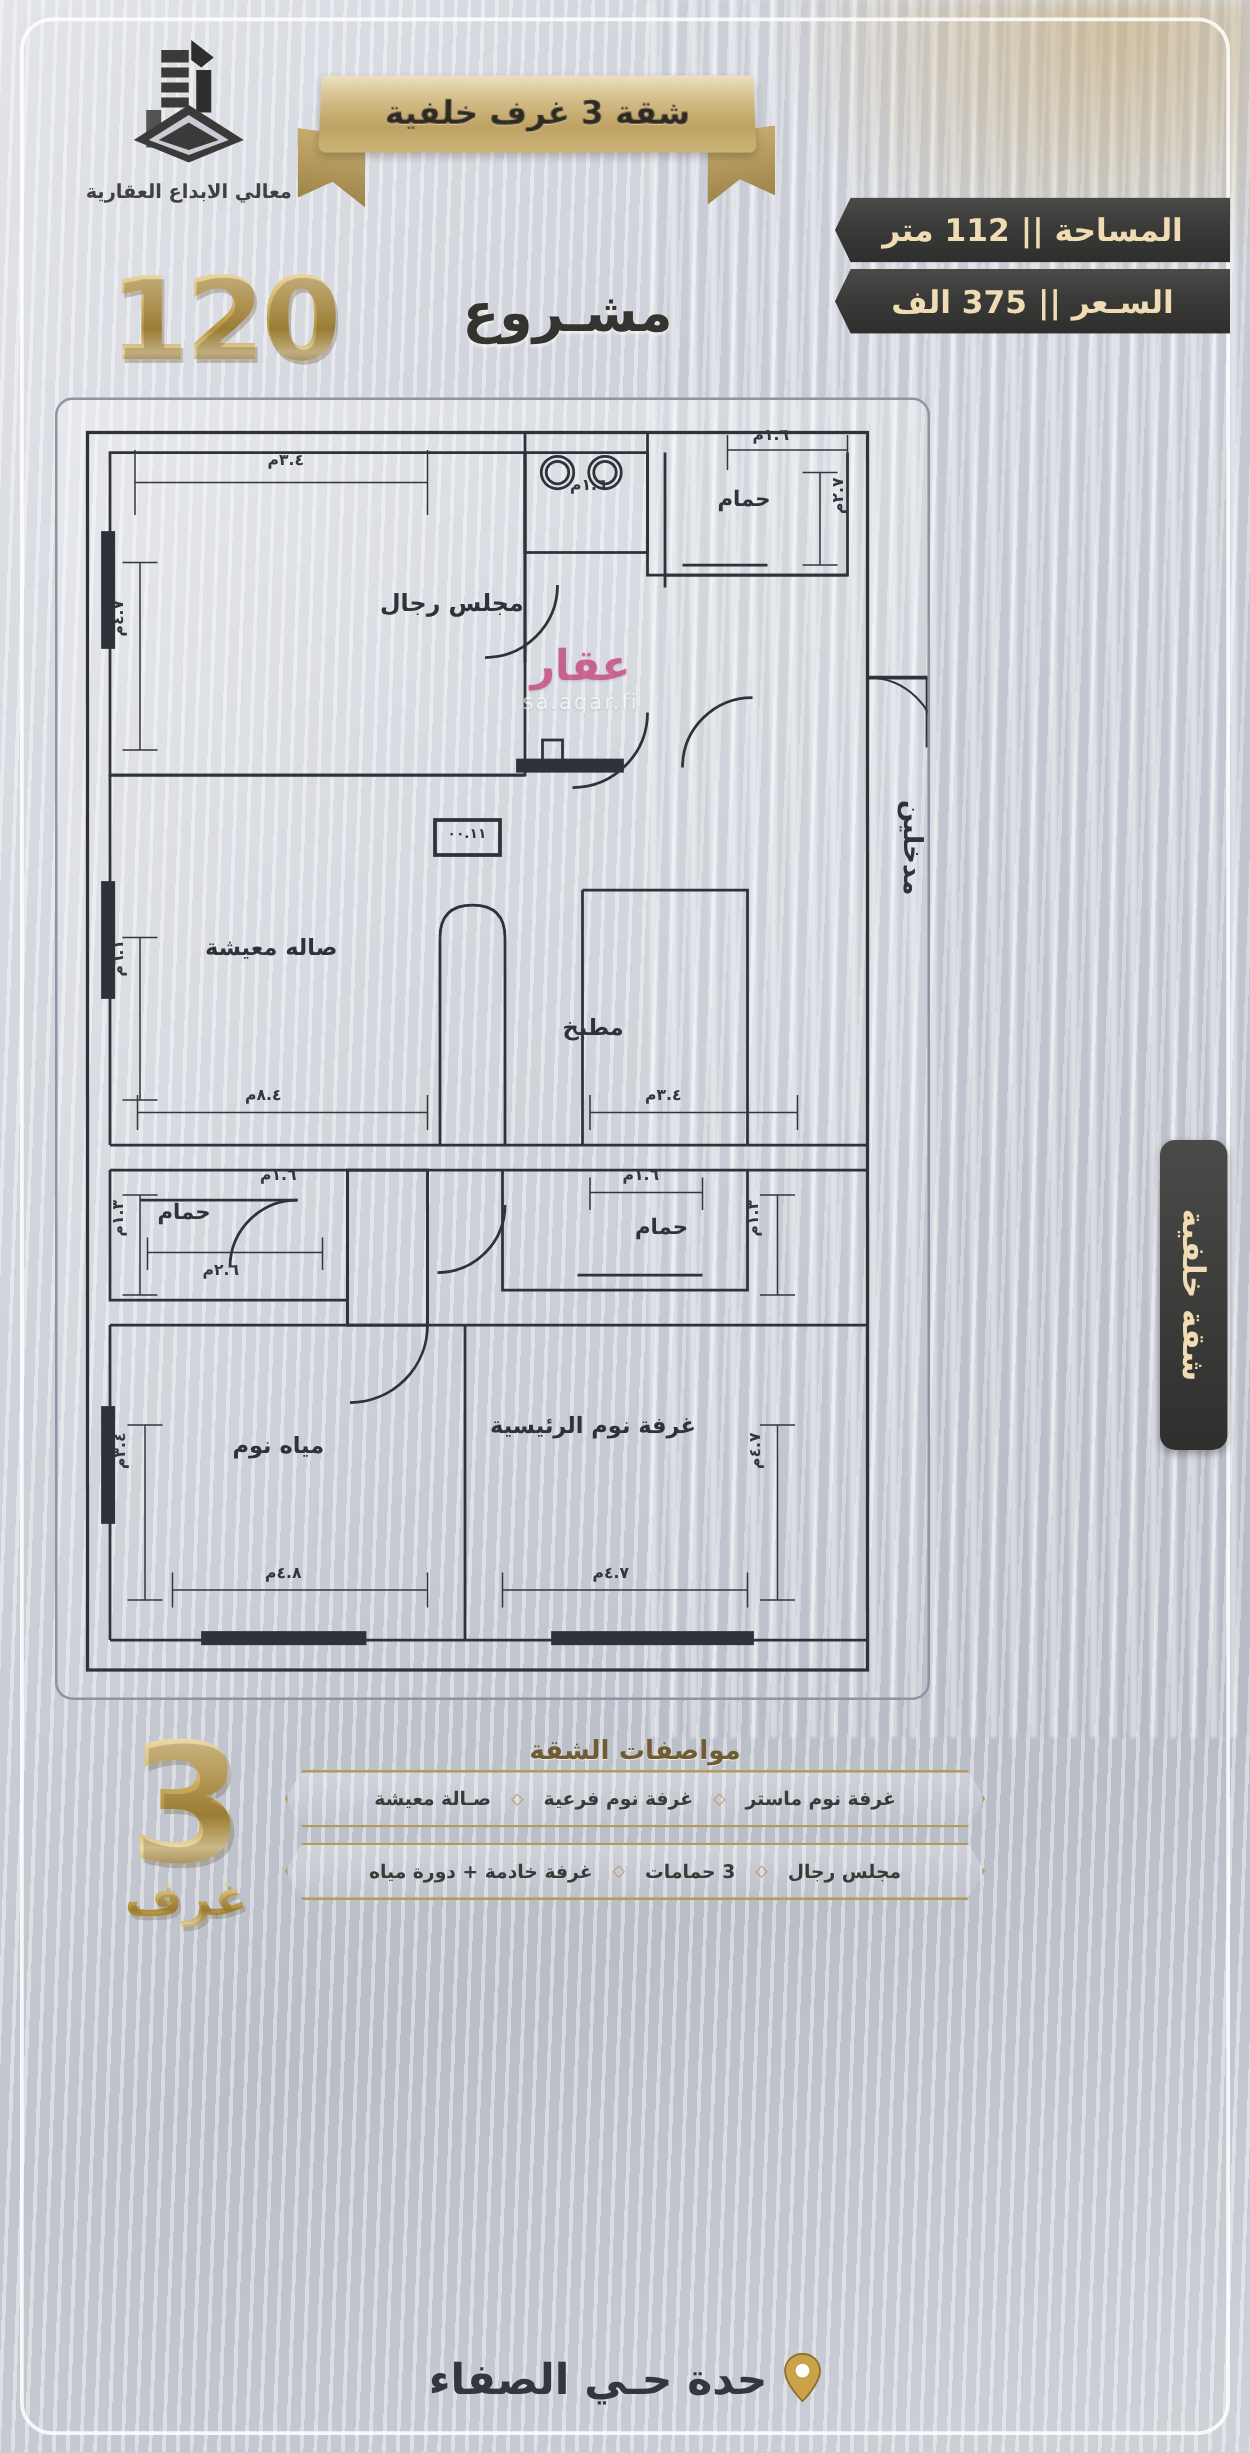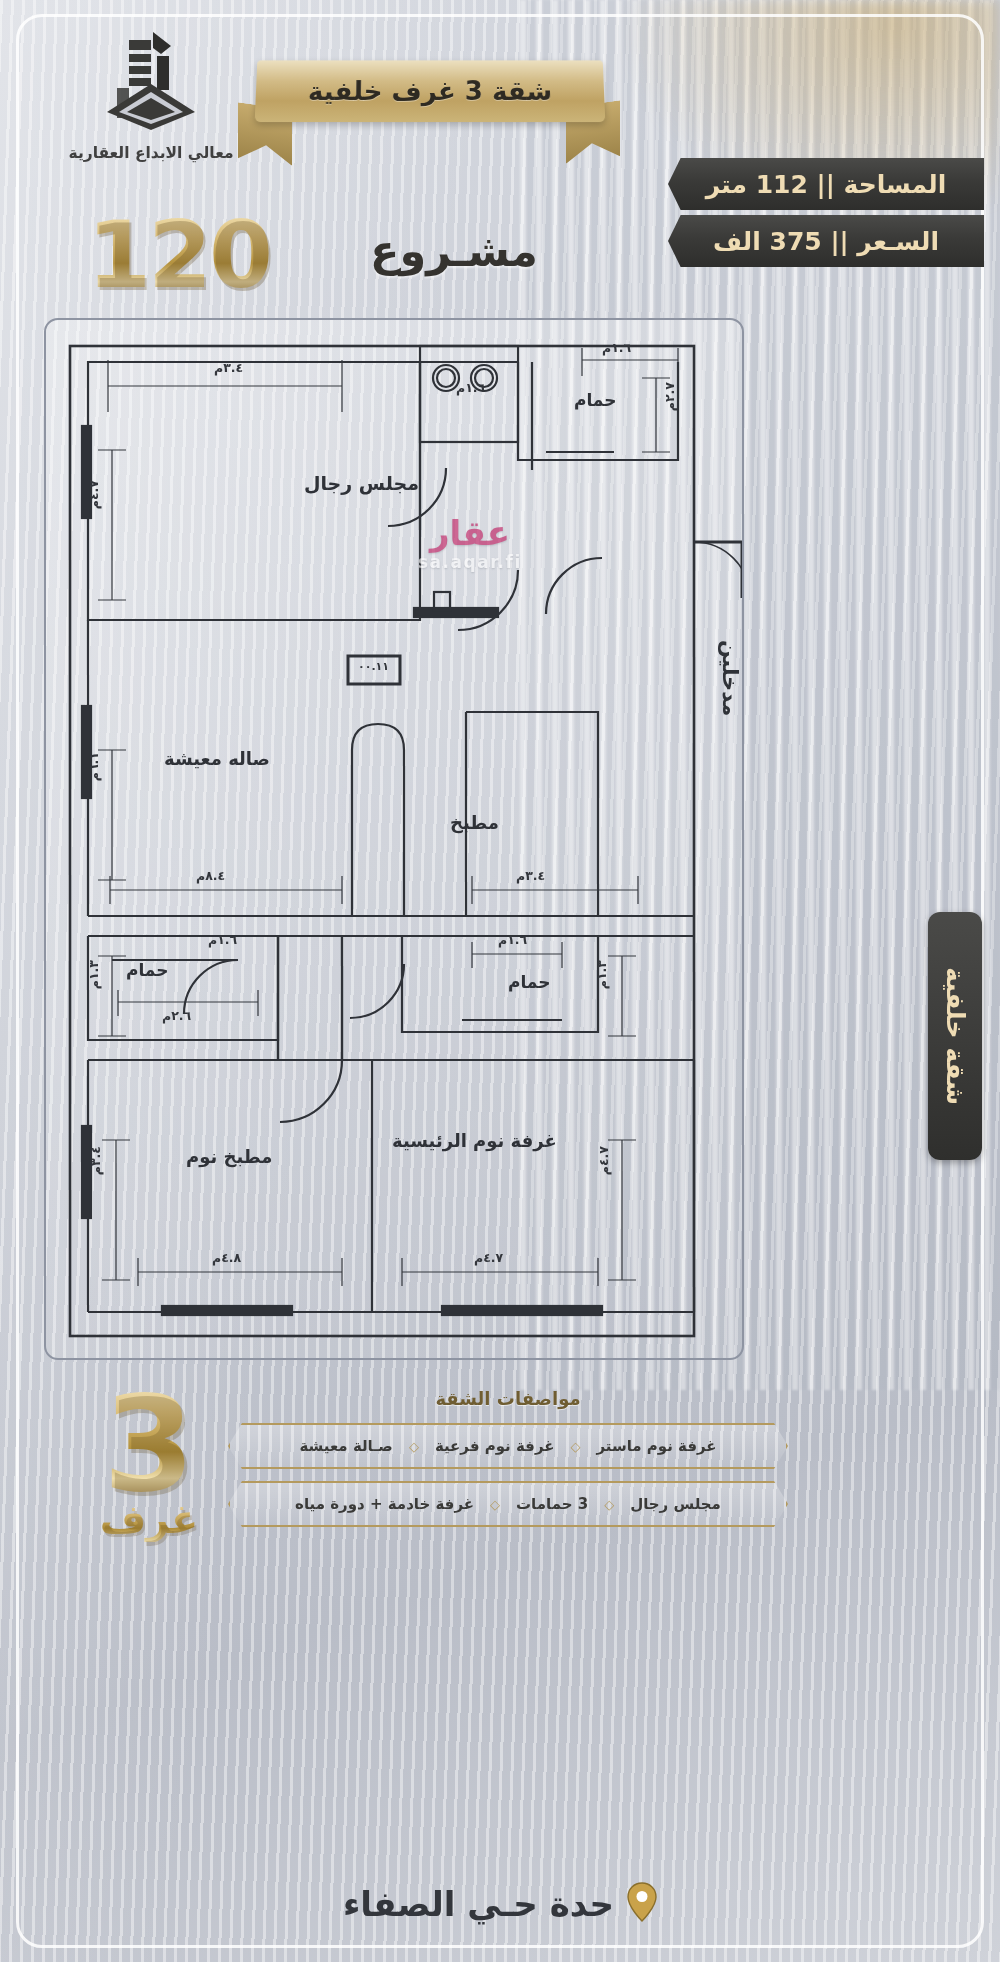--- a/index.html
+++ b/index.html
@@ -115,21 +115,21 @@
   }
   .dim{
     position:absolute;color:#33363c;font-size:12.5px;font-weight:700;white-space:nowrap;
   }
   .dim.v{writing-mode:vertical-rl;transform:rotate(180deg);}
 
   
   .wm{position:absolute;left:418px;top:516px;text-align:center;opacity:.62;}
   .wm .ar{font-size:34px;font-weight:800;color:#be185d;letter-spacing:4px;
     text-shadow:0 1px 2px rgba(120,125,135,.55);line-height:1;}
-  .wm .en{font-size:17px;font-weight:700;color:#ffffff;letter-spacing:1.5px;
+  .wm .en{font-size:17px;font-weight:400;color:#ffffff;letter-spacing:1.5px;
     text-shadow:0 1px 2px rgba(120,125,135,.55);margin-top:2px;}
 
   
   .sidev{
     position:absolute;color:#2f3238;font-weight:800;
     writing-mode:vertical-rl;text-orientation:mixed;
   }
   .entrance{right:258px;top:640px;font-size:21px;letter-spacing:3px;}
   .rearpill{
     position:absolute;right:18px;top:912px;width:54px;height:248px;
@@ -138,22 +138,22 @@
     box-shadow:0 3px 7px rgba(0,0,0,.3);
   }
   .rearpill span{
     writing-mode:vertical-rl;text-orientation:mixed;
     font-size:25px;font-weight:800;color:#efdcb4;letter-spacing:4px;
   }
 
   
   .specs{position:absolute;left:228px;top:1388px;width:560px;}
   .specs-title{
-    text-align:center;font-size:18px;font-weight:800;color:#6f5d32;
-    text-shadow:0 1px 0 rgba(255,255,255,.6);margin-bottom:14px;
+    text-align:center;font-size:21px;font-weight:800;color:#6f5d32;
+    text-shadow:0 1px 0 rgba(255,255,255,.6);margin-bottom:4px;
   }
   .pill{
     position:relative;height:42px;margin-bottom:12px;
     border:2px solid #b49a5e;border-radius:8px;
     background:linear-gradient(180deg,rgba(255,255,255,.30),rgba(255,255,255,.06));
     display:flex;align-items:center;justify-content:center;gap:16px;
     clip-path:polygon(14px 0,calc(100% - 14px) 0,100% 50%,calc(100% - 14px) 100%,14px 100%,0 50%);
   }
   .pill .itm{font-size:15px;font-weight:700;color:#3a3a38;white-space:nowrap;}
   .pill .sep{color:#b49a5e;font-size:13px;}
@@ -320,21 +320,21 @@
       <path d="M566 636 H594 M580 636 V716 M566 716 H594"></path>
     </g>
   </svg>
 
   <div class="rlabel" style="left:258px;top:152px;font-size:19px;">مجلس رجال</div>
   <div class="rlabel" style="left:528px;top:70px;">حمام</div>
   <div class="rlabel" style="left:118px;top:428px;font-size:18px;">صاله معيشة</div>
   <div class="rlabel" style="left:404px;top:492px;font-size:18px;">مطبخ</div>
   <div class="rlabel" style="left:80px;top:640px;">حمام</div>
   <div class="rlabel" style="left:462px;top:652px;">حمام</div>
-  <div class="rlabel" style="left:140px;top:826px;font-size:18px;">مطبخ نوم</div>
+  <div class="rlabel" style="left:140px;top:826px;font-size:18px;">مياه نوم</div>
   <div class="rlabel" style="left:346px;top:810px;font-size:18px;">غرفة نوم الرئيسية</div>
 
   <div class="dim" style="left:312px;top:340px;font-size:11px;">٠٠.١١</div>
 
   <div class="dim" style="left:168px;top:40px;">٣.٤م</div>
   <div class="dim v" style="left:40px;top:160px;">٤.٧م</div>
   <div class="dim" style="left:556px;top:20px;">١.٦م</div>
   <div class="dim" style="left:410px;top:60px;">١.٦م</div>
   <div class="dim v" style="left:616px;top:62px;">٢.٧م</div>
   <div class="dim v" style="left:40px;top:432px;">٦.١م</div>

